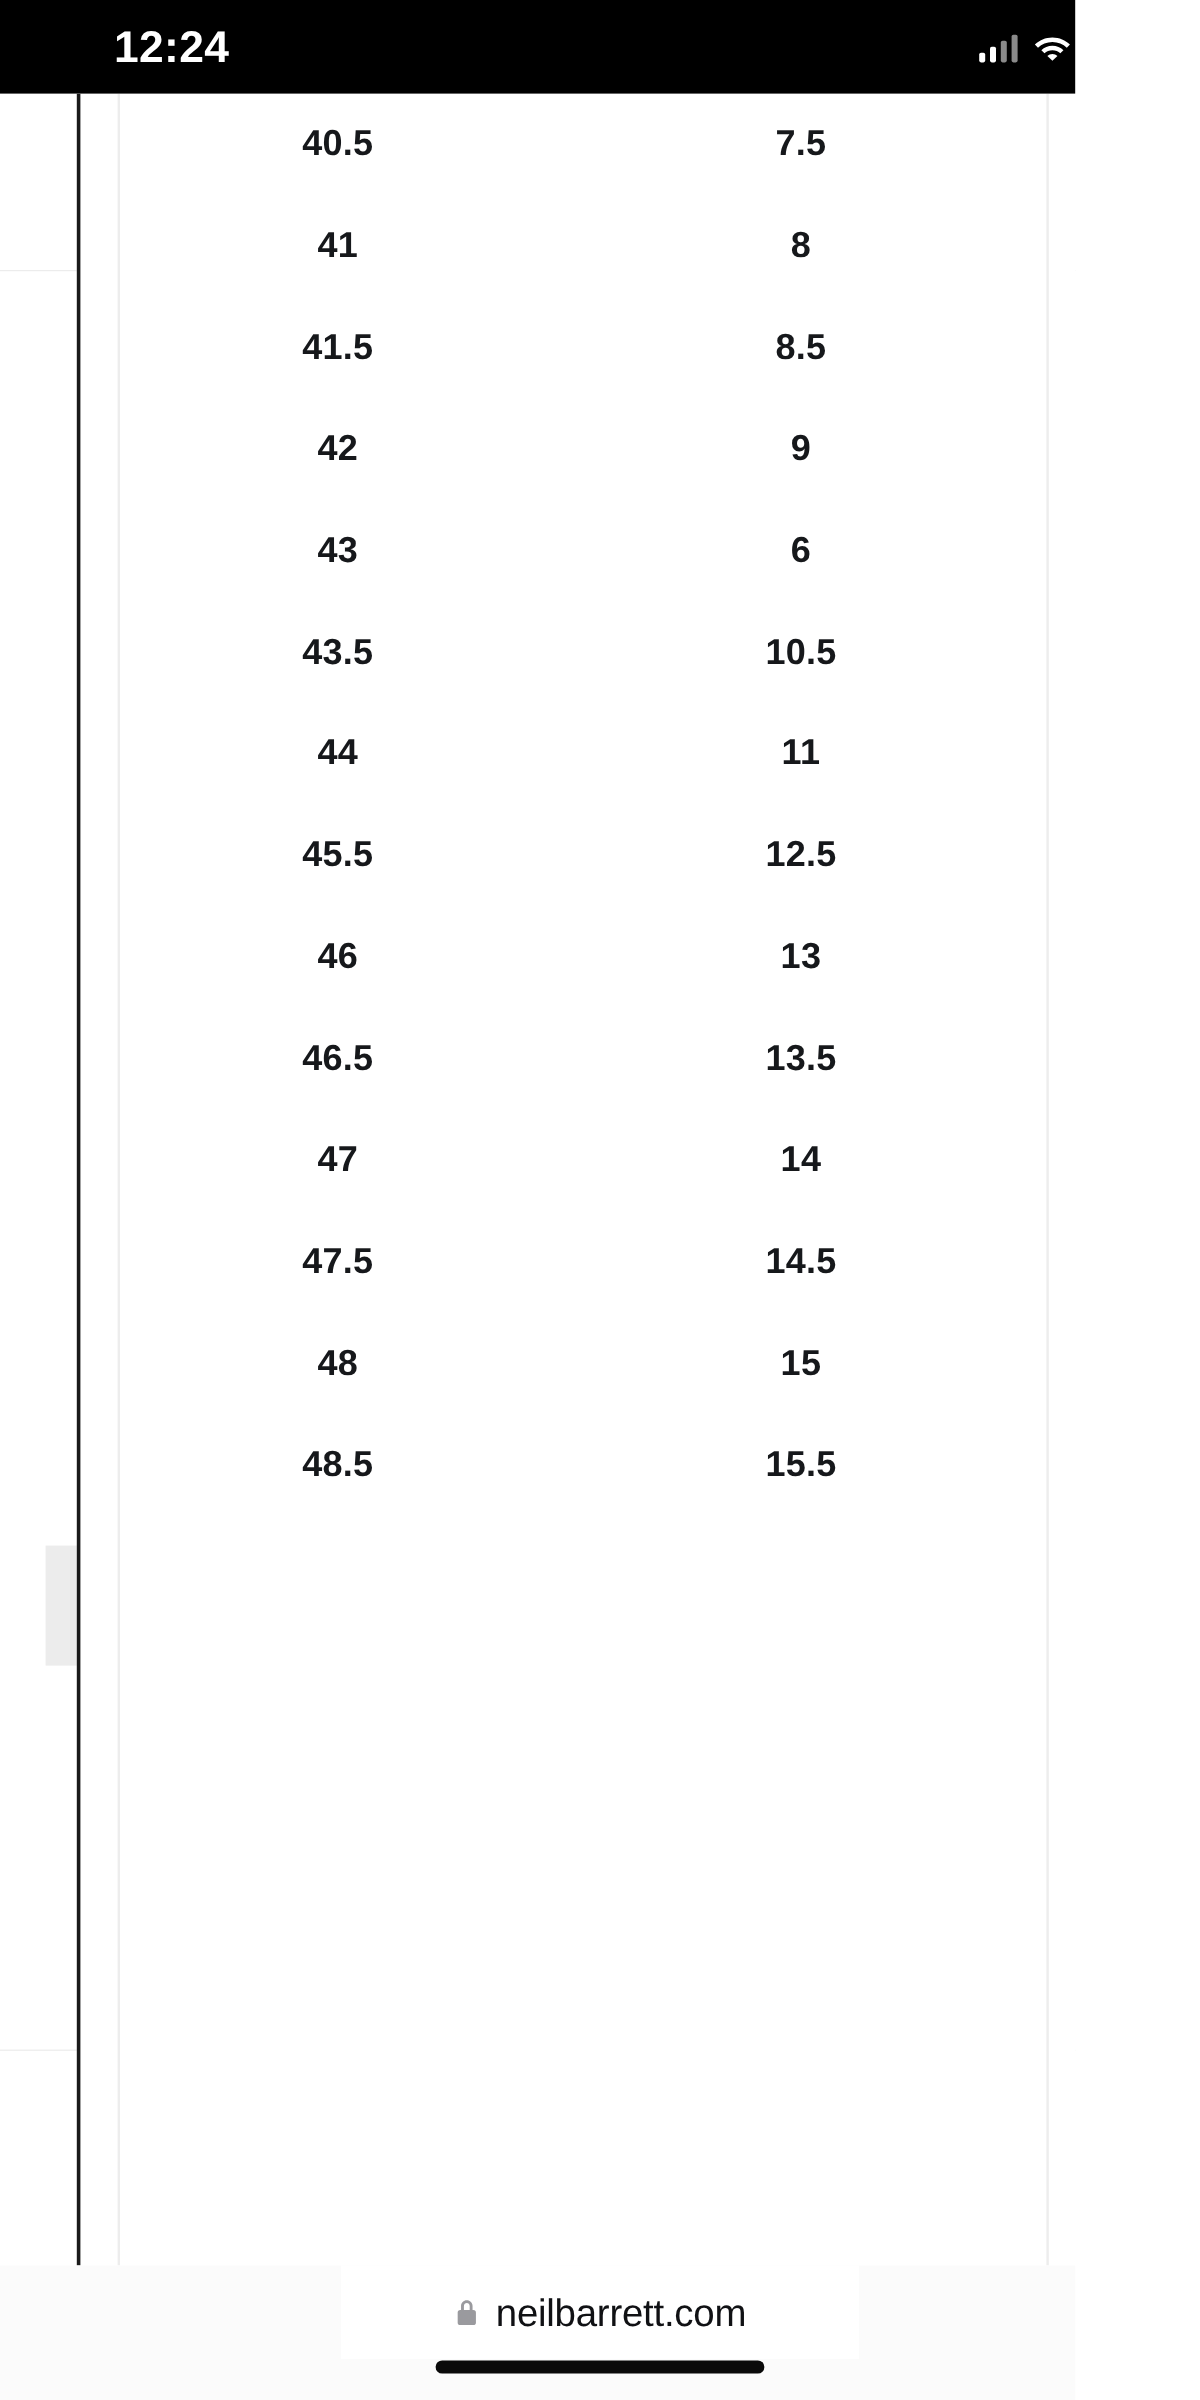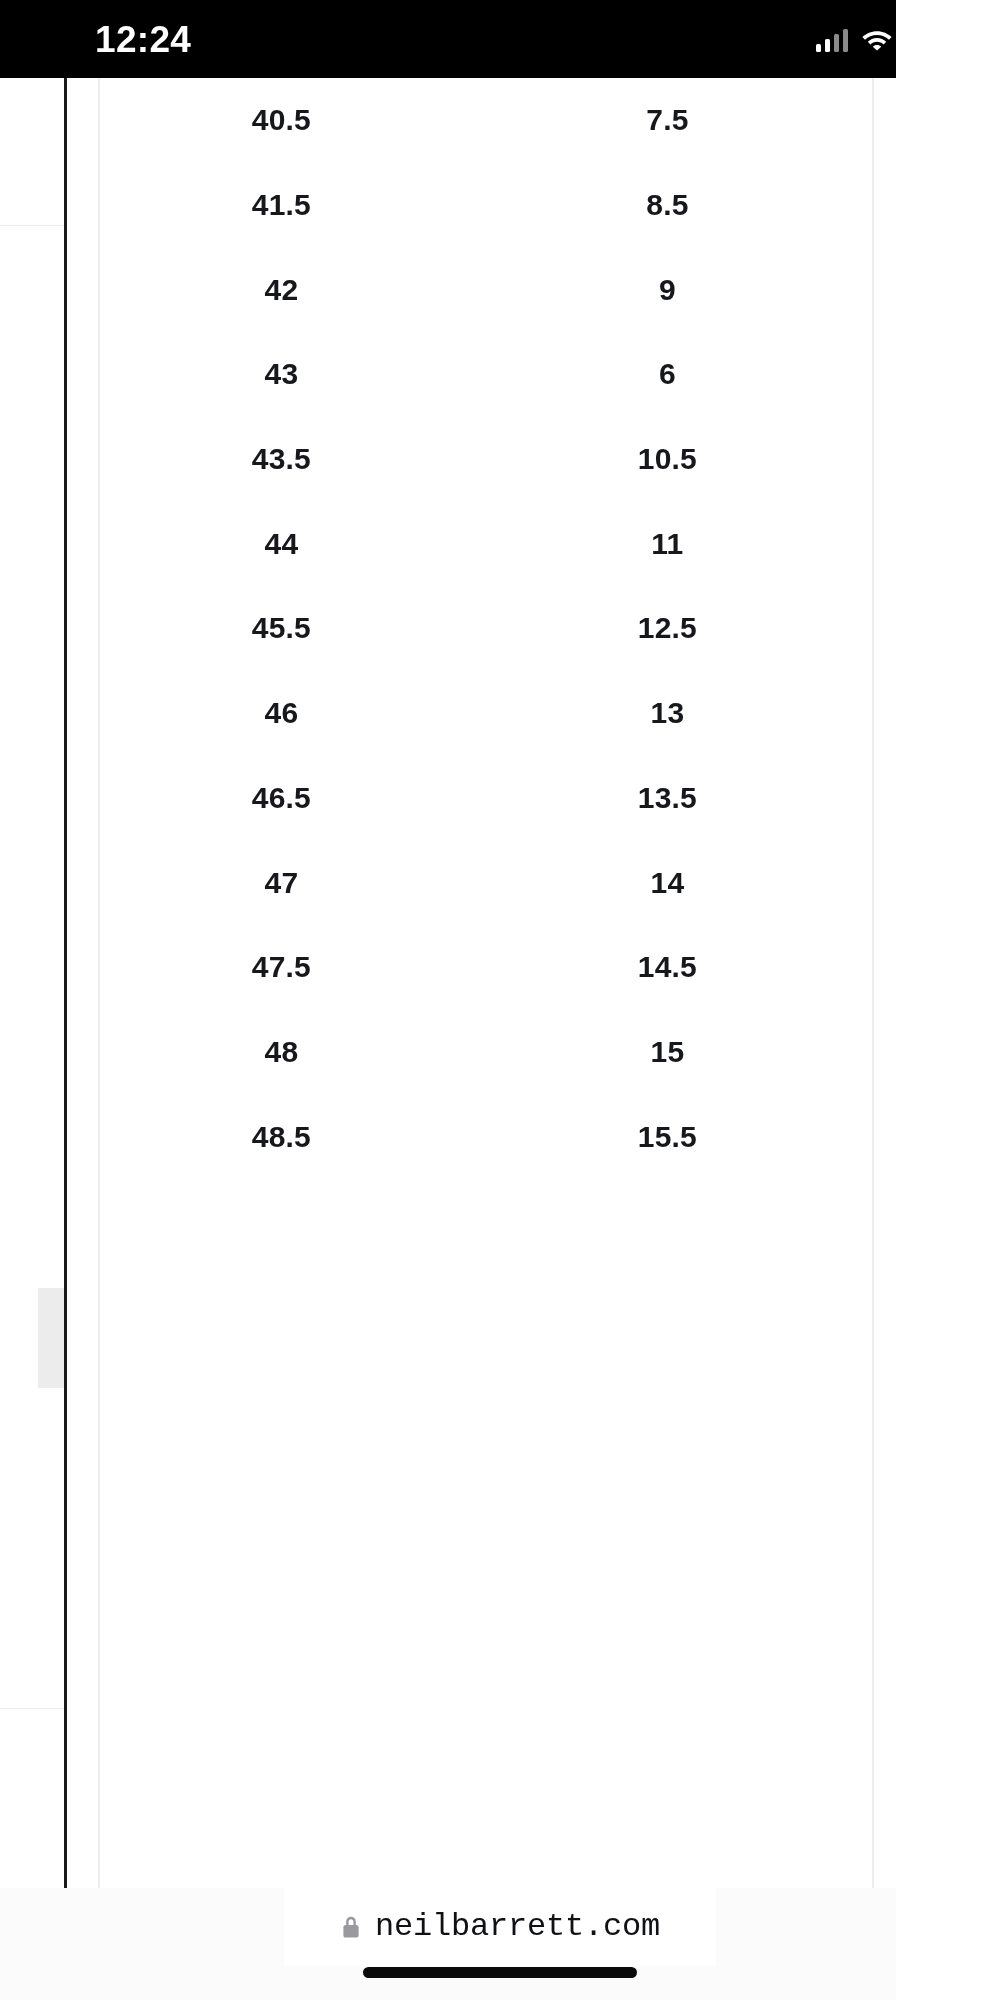--- a/index.html
+++ b/index.html
@@ -190,21 +190,20 @@
 
   
   .browser-bar {
     position: absolute;
     left: 0;
     bottom: 0;
     width: 1000px;
     height: 112px;
     background: #fbfbfb;
     z-index: 50;
-    font-family: Liberation Mono, monospace;
   }
   .url-pill {
     position: absolute;
     left: 50%;
     transform: translateX(-50%);
     top: 0;
     width: 432px;
     height: 78px;
     background: #ffffff;
     display: flex;
@@ -270,20 +269,24 @@
     <div class="edge-block left" style="top:1210px;height:100px;"></div>
     <div class="edge-block right" style="top:1210px;height:100px;"></div>
 
     <div class="table-frame">
       <div class="table-inner">
         <table class="size-table">
           <tbody>
             <tr>
               <td class="col-eu">40.5</td>
               <td class="col-us">7.5</td>
+            </tr>
+            <tr>
+              <td class="col-eu">41</td>
+              <td class="col-us">8</td>
             </tr>
             <tr>
               <td class="col-eu">41.5</td>
               <td class="col-us">8.5</td>
             </tr>
             <tr>
               <td class="col-eu">42</td>
               <td class="col-us">9</td>
             </tr>
             <tr>

